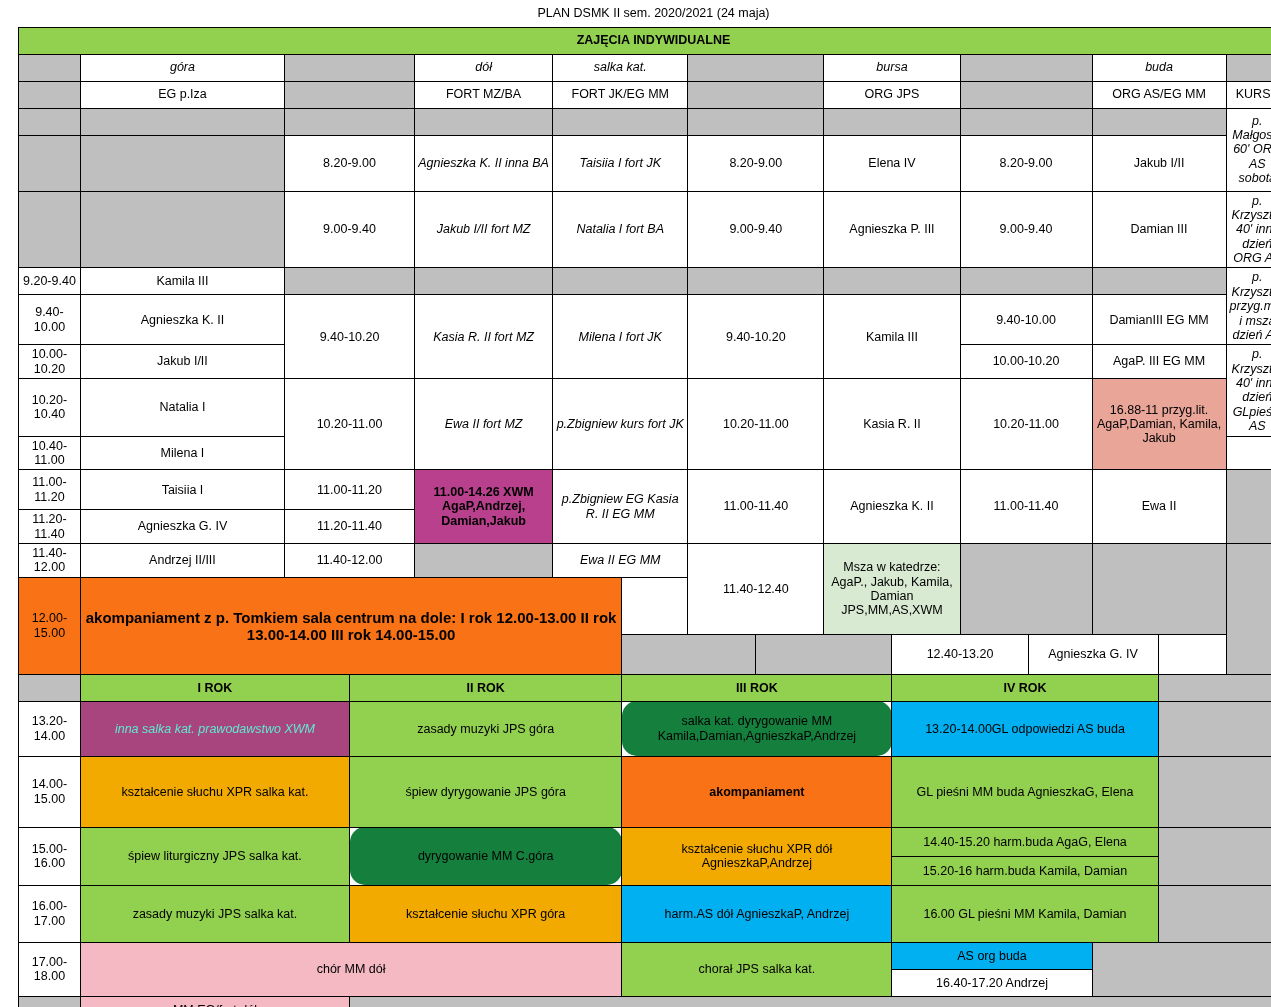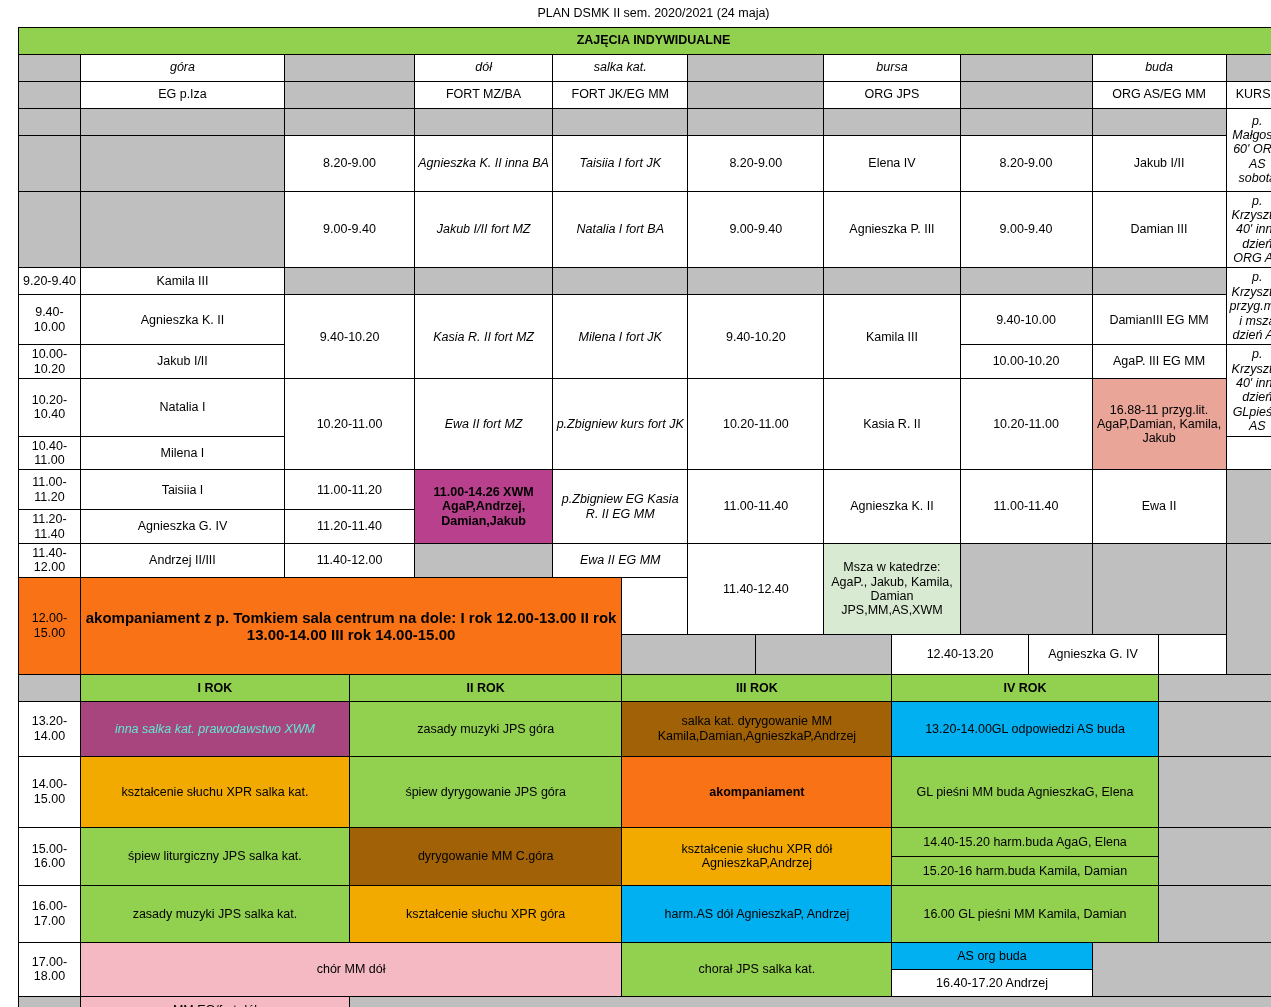--- a/index.html
+++ b/index.html
@@ -47,21 +47,21 @@
   .bold { font-weight: bold; }
   .yellow { background: #f97316; }
   .green { background: #92d050; }
   .lgreen { background: #d9ead3; }
   .pink { background: #f4b9c2; margin-top: 16px; }
   .purple { background: #a9457e; color: #5eead4; font-style: italic; }
   .magenta { background: #b8408c; }
   .orange { background: #f2a900; }
   .cyan { background: #00b0f0; }
   .salmon { background: #e8a598; }
-  .rosy { background: #a16207; }
+  .rosy { background: #15803d; border-radius: 15px; }
   .rokhdr {
     background: #92d050;
     font-weight: bold;
     font-size: 17px;
     height: 29px;
   }
   .small { font-size: 11px; font-style: italic; }
   .tiny { font-size: 10.5px; }
   .left { text-align: left; }
 </style>

